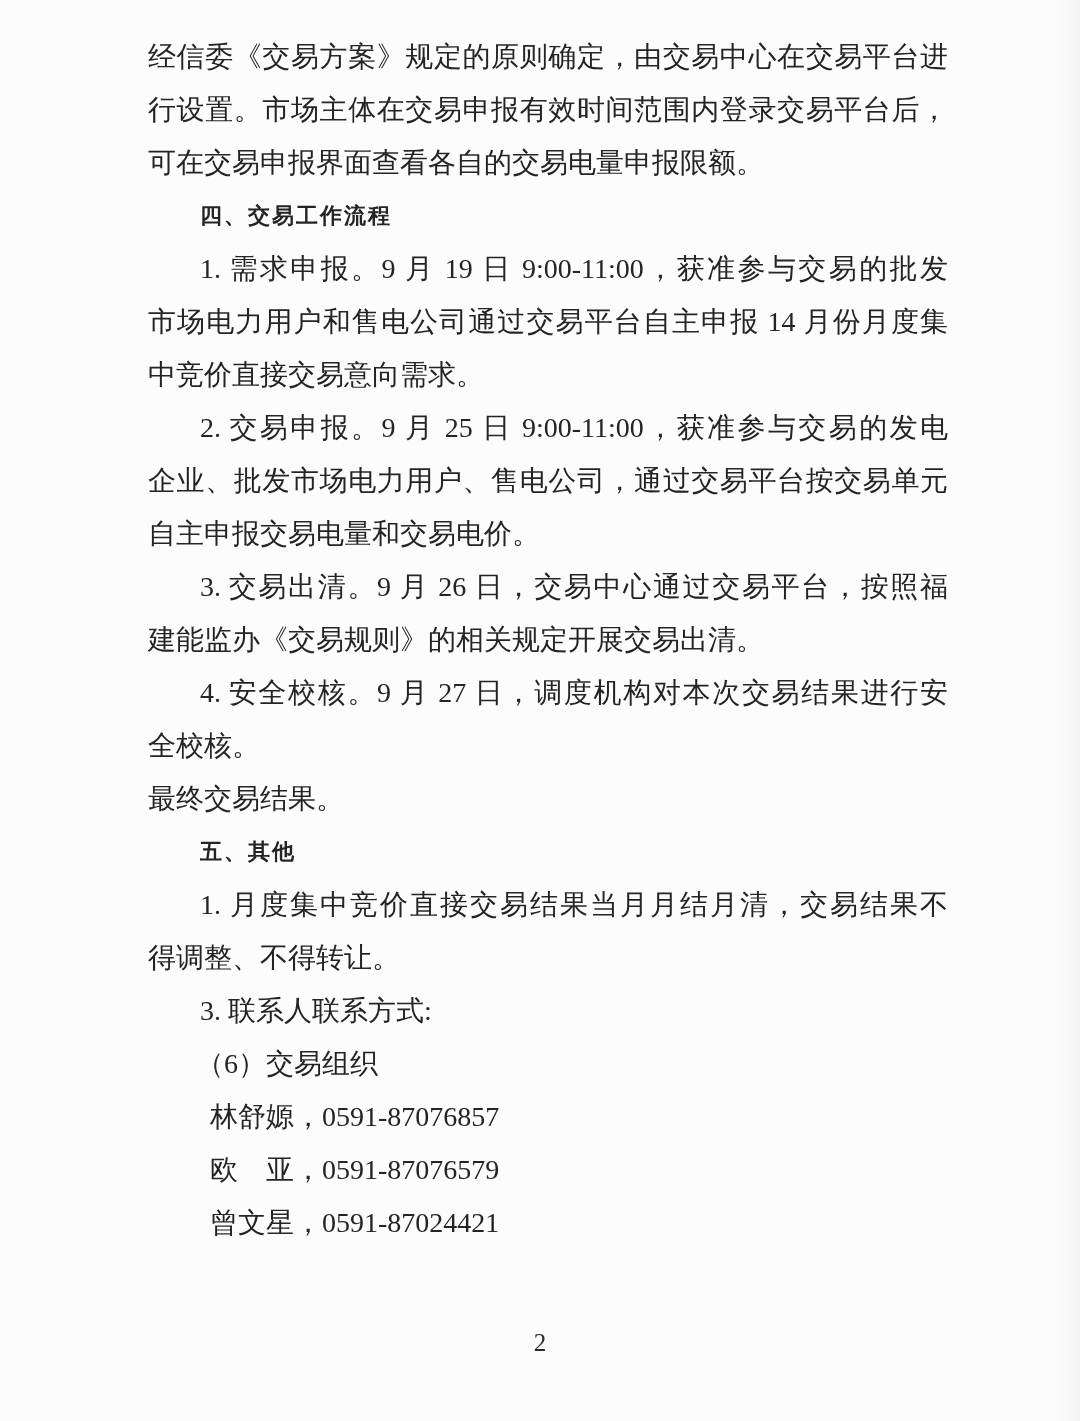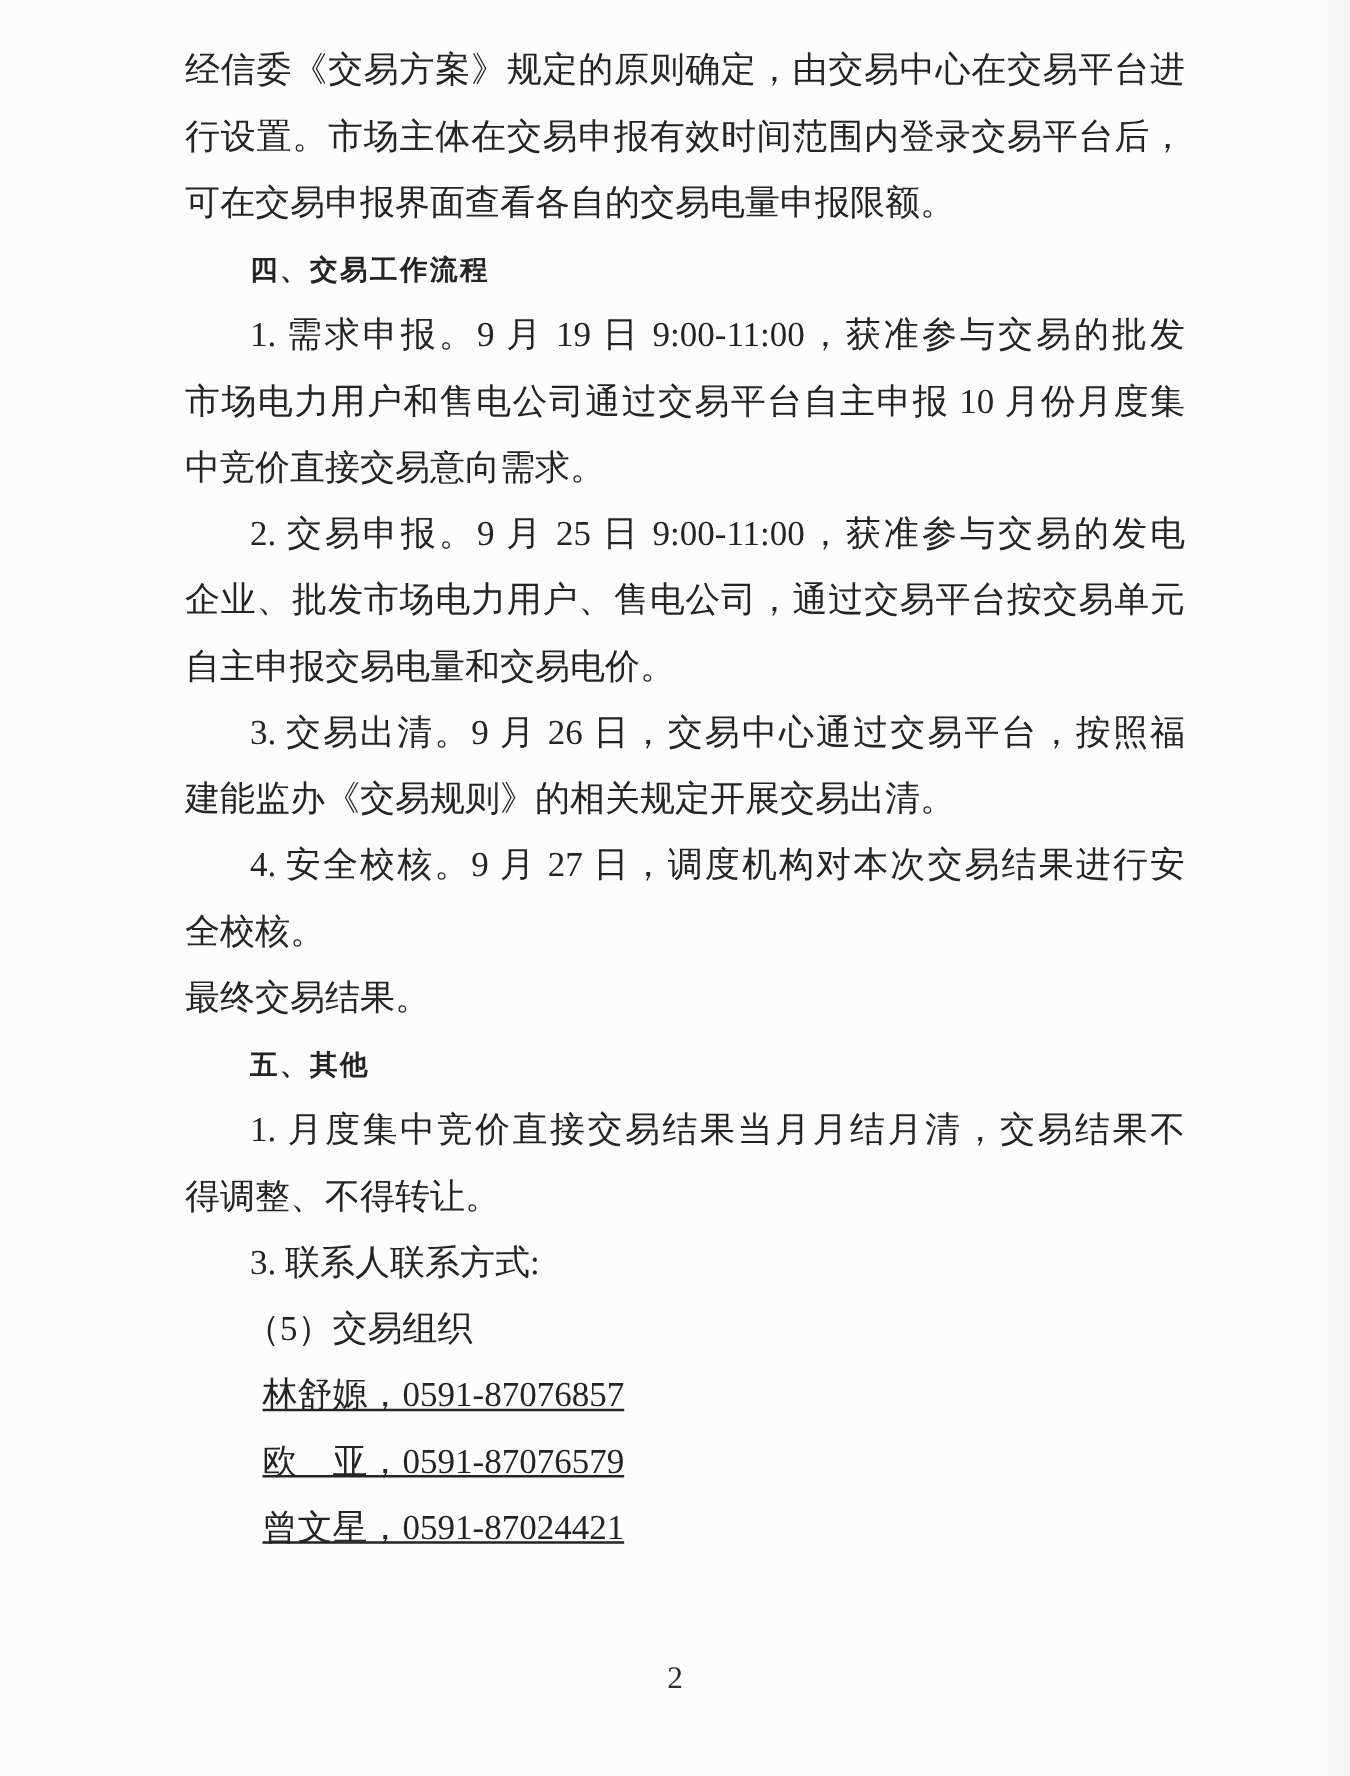--- a/index.html
+++ b/index.html
@@ -41,21 +41,21 @@
   }
   
   .j {
     white-space: normal;
     text-align: justify;
     text-align-last: justify;
     text-justify: inter-character;
   }
   .ind  { text-indent: 52px; }  
   .ind3 { text-indent: 48px; }  
-  .ind4 { text-indent: 62px; text-decoration: underline; }  
+  .ind4 { text-indent: 62px; }  
   .hd {
     font-family: "Liberation Sans", sans-serif;
     font-weight: bold;
     font-size: 22px;
     letter-spacing: 2px;
   }
   .lead {
     font-weight: normal;
     margin-left: 6px;
   }
@@ -77,42 +77,42 @@
 <div class="page">
   <div class="content">
 
     <div class="l j"><span>经信委《交易方案》规定的原则确定，由交易中心在交易平台进</span></div>
     <div class="l j"><span>行设置。市场主体在交易申报有效时间范围内登录交易平台后，</span></div>
     <div class="l"><span>可在交易申报界面查看各自的交易电量申报限额。</span></div>
 
     <div class="l hd ind"><span>四、交易工作流程</span></div>
 
     <div class="l j ind"><span>1.</span><span class="lead">需求申报。</span><span>9 月 19 日 9:00-11:00，获准参与交易的批发</span></div>
-    <div class="l j"><span>市场电力用户和售电公司通过交易平台自主申报 10 月份月度集</span></div>
+    <div class="l j"><span>市场电力用户和售电公司通过交易平台自主申报 14 月份月度集</span></div>
     <div class="l"><span>中竞价直接交易意向需求。</span></div>
 
     <div class="l j ind"><span>2.</span><span class="lead">交易申报。</span><span>9 月 25 日 9:00-11:00，获准参与交易的发电</span></div>
     <div class="l j"><span>企业、批发市场电力用户、售电公司，通过交易平台按交易单元</span></div>
     <div class="l"><span>自主申报交易电量和交易电价。</span></div>
 
     <div class="l j ind"><span>3.</span><span class="lead">交易出清。</span><span>9 月 26 日，交易中心通过交易平台，按照福</span></div>
     <div class="l"><span>建能监办《交易规则》的相关规定开展交易出清。</span></div>
 
     <div class="l j ind"><span>4.</span><span class="lead">安全校核。</span><span>9 月 27 日，调度机构对本次交易结果进行安</span></div>
     <div class="l"><span>全校核。</span></div>
 
     <div class="l"><span>最终交易结果。</span></div>
 
     <div class="l hd ind"><span>五、其他</span></div>
 
     <div class="l j ind"><span>1. 月度集中竞价直接交易结果当月月结月清，交易结果不</span></div>
     <div class="l"><span>得调整、不得转让。</span></div>
 
     <div class="l ind"><span>3. 联系人联系方式:</span></div>
-    <div class="l ind3"><span>（5）交易组织</span></div>
+    <div class="l ind3"><span>（6）交易组织</span></div>
 
     <div class="l ind4"><span>林舒嫄，0591-87076857</span></div>
     <div class="l ind4"><span>欧　亚，0591-87076579</span></div>
     <div class="l ind4"><span>曾文星，0591-87024421</span></div>
 
   </div>
 
   <div class="pagenum">2</div>
 </div>
 

